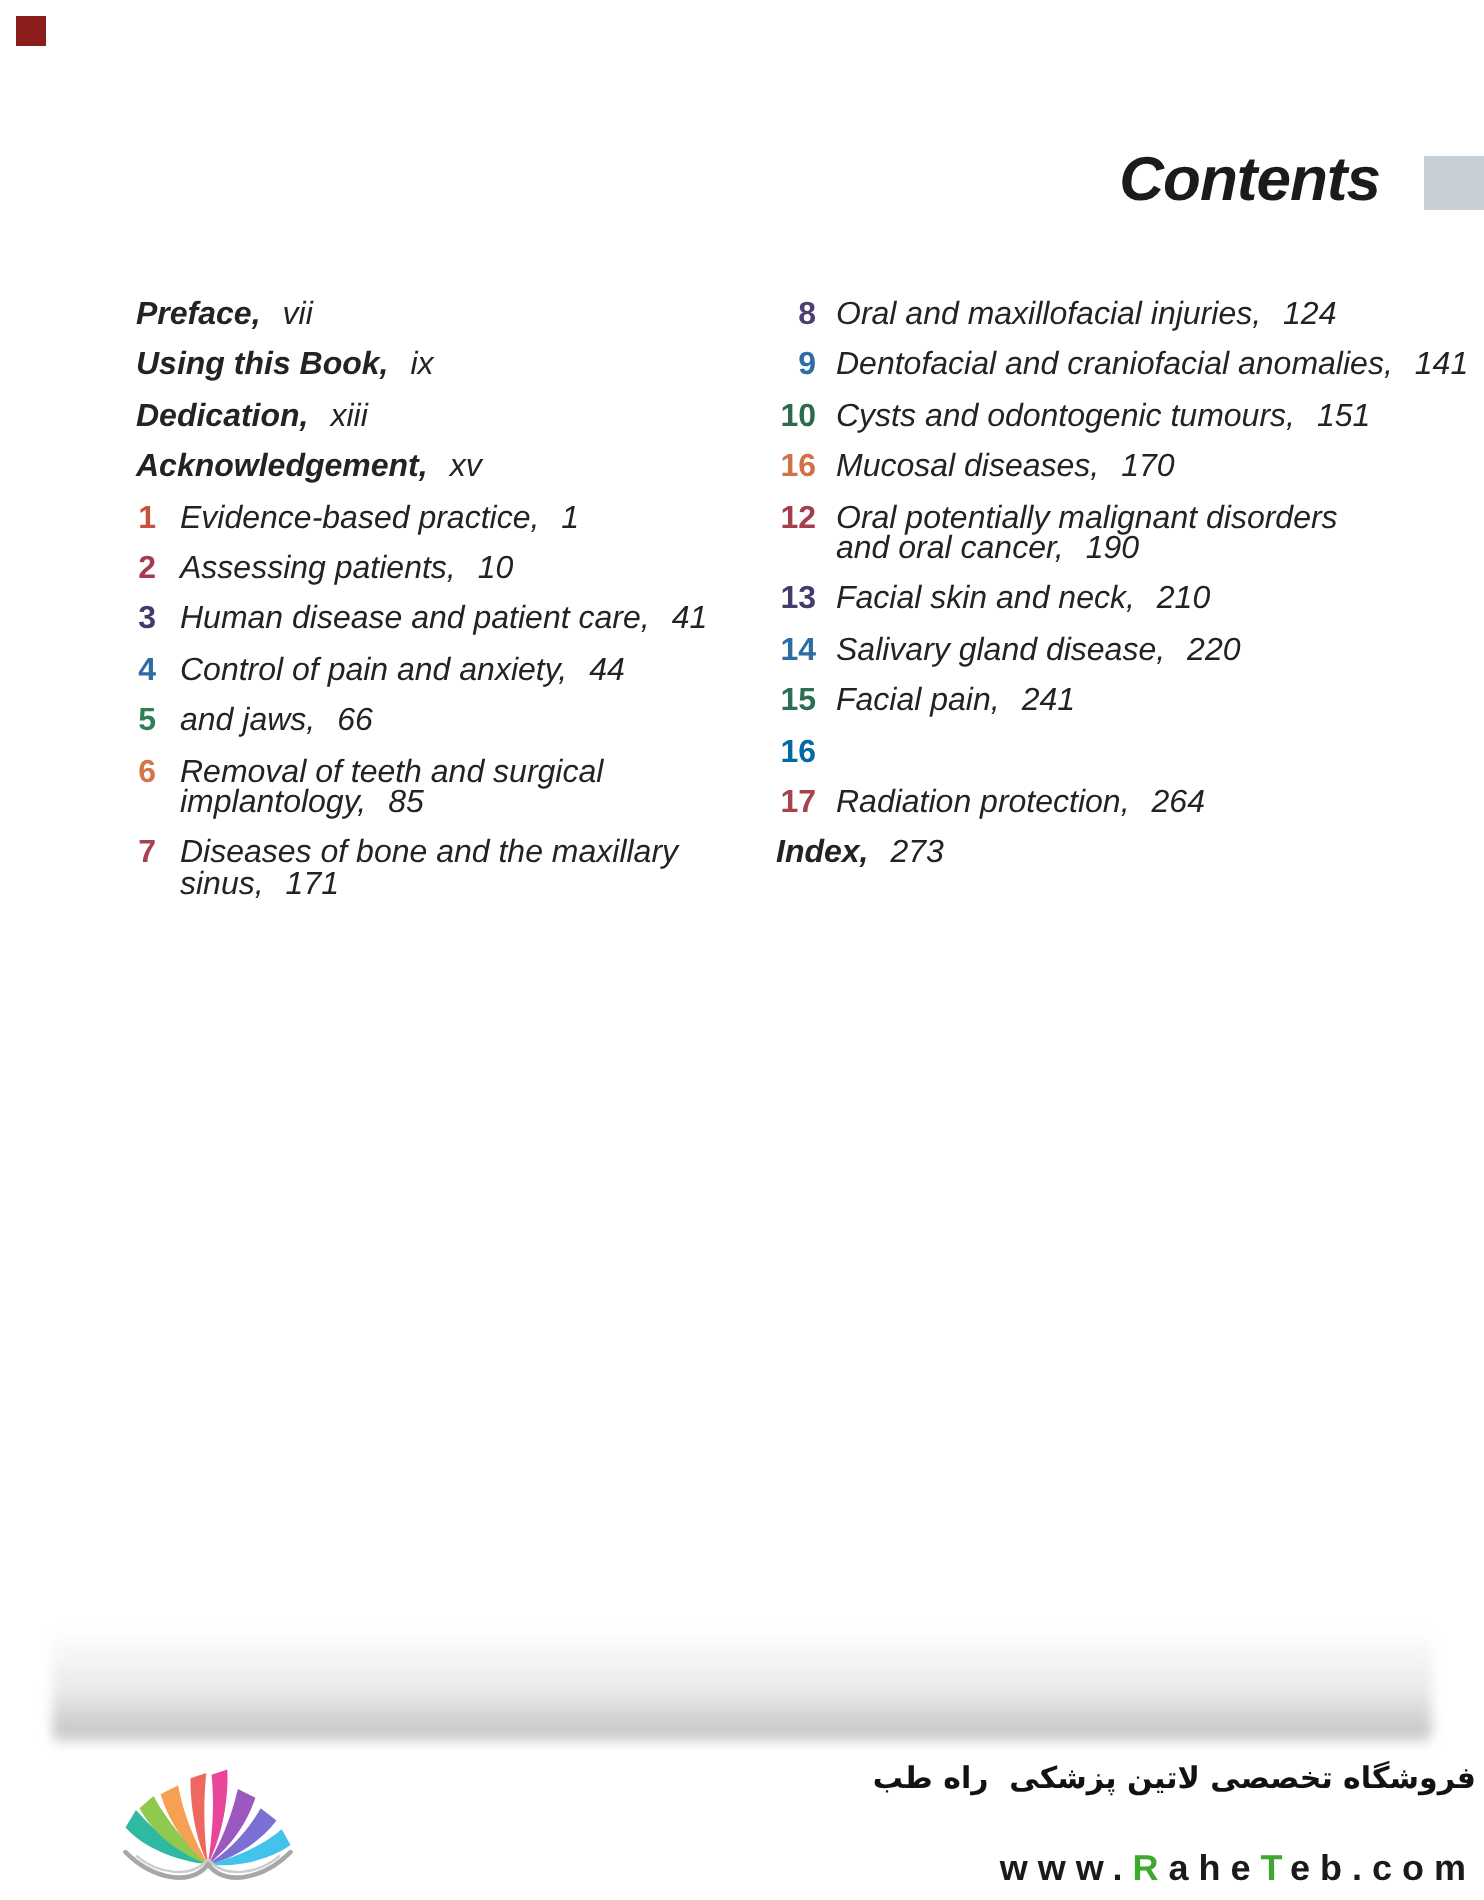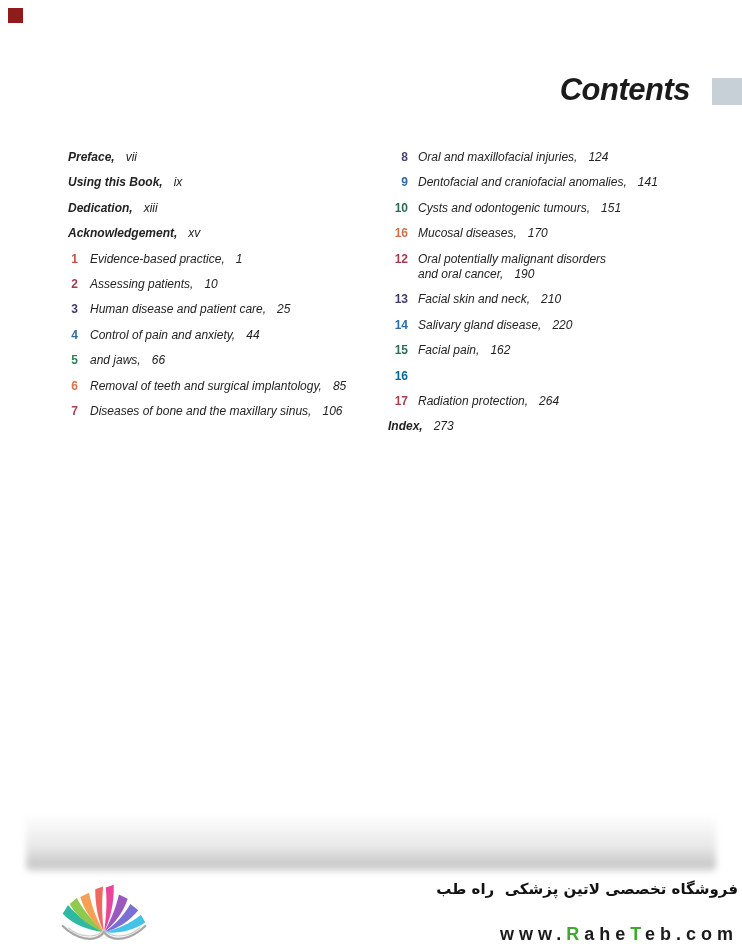--- a/index.html
+++ b/index.html
@@ -6,21 +6,21 @@
   .page {
     position:relative; width:742px; height:950px; background:#ffffff;
     font-family:"Liberation Sans", sans-serif; color:#232323; overflow:hidden;
   }
   .corner-marker { position:absolute; top:8px; left:8px; width:15px; height:15px; }
   .page-title {
     position:absolute; top:72px; right:52px; margin:0;
     font-size:31px; font-weight:700; font-style:italic; letter-spacing:-0.5px; color:#1b1b1b;
   }
   .header-tab { position:absolute; top:78px; right:0; width:30px; height:27px; }
-  .col { position:absolute; top:150px; font-size:12px; line-height:15.4px; }
+  .col { position:absolute; top:150px; font-size:16px; line-height:15.4px; }
   .col-left  { left:62px;  width:310px; }
   .col-right { left:382px; width:356px; }
   .fm-row { padding-left:6px; margin-bottom:10px; }
   .fm-label { font-weight:700; font-style:italic; }
   .ch-row { display:flex; margin-bottom:10px; }
   .ch-num { flex:none; text-align:right; font-weight:700; }
   .col-left  .ch-num { width:16px; margin-right:12px; }
   .col-right .ch-num { width:26px; margin-right:10px; }
   .ch-text { font-style:italic; }
   .page-num { font-style:italic; margin-left:11px; }
@@ -64,39 +64,39 @@
         <div class="ch-row">
           <span class="ch-num" style="color: rgb(199, 82, 66);">1</span>
           <div class="ch-text"><span>Evidence-based practice,</span><span class="page-num">1</span></div>
         </div>
         <div class="ch-row">
           <span class="ch-num" style="color: rgb(166, 59, 80);">2</span>
           <div class="ch-text"><span>Assessing patients,</span><span class="page-num">10</span></div>
         </div>
         <div class="ch-row">
           <span class="ch-num" style="color: rgb(67, 58, 107);">3</span>
-          <div class="ch-text"><span>Human disease and patient care,</span><span class="page-num">25</span></div>
+          <div class="ch-text"><span>Human disease and patient care,</span><span class="page-num">41</span></div>
         </div>
         <div class="ch-row">
           <span class="ch-num" style="color: rgb(46, 108, 165);">4</span>
           <div class="ch-text"><span>Control of pain and anxiety,</span><span class="page-num">44</span></div>
         </div>
         <div class="ch-row">
           <span class="ch-num" style="color: rgb(47, 127, 88);">5</span>
           <div class="ch-text">
             <div><span>and jaws,</span><span class="page-num">66</span></div>
           </div>
         </div>
         <div class="ch-row">
           <span class="ch-num" style="color: rgb(211, 118, 74);">6</span>
           <div class="ch-text"><span>Removal of teeth and surgical implantology,</span><span class="page-num">85</span></div>
         </div>
         <div class="ch-row">
           <span class="ch-num" style="color: rgb(168, 67, 77);">7</span>
-          <div class="ch-text"><span>Diseases of bone and the maxillary sinus,</span><span class="page-num">106</span></div>
+          <div class="ch-text"><span>Diseases of bone and the maxillary sinus,</span><span class="page-num">171</span></div>
         </div>
       </div>
   </div>
 
   <div class="col col-right">
     <div id="chapters-right">
         <div class="ch-row">
           <span class="ch-num" style="color: rgb(76, 63, 115);">8</span>
           <div class="ch-text"><span>Oral and maxillofacial injuries,</span><span class="page-num">124</span></div>
         </div>
@@ -122,21 +122,21 @@
         <div class="ch-row">
           <span class="ch-num" style="color: rgb(71, 58, 109);">13</span>
           <div class="ch-text"><span>Facial skin and neck,</span><span class="page-num">210</span></div>
         </div>
         <div class="ch-row">
           <span class="ch-num" style="color: rgb(46, 108, 165);">14</span>
           <div class="ch-text"><span>Salivary gland disease,</span><span class="page-num">220</span></div>
         </div>
         <div class="ch-row">
           <span class="ch-num" style="color: rgb(44, 111, 82);">15</span>
-          <div class="ch-text"><span>Facial pain,</span><span class="page-num">162</span></div>
+          <div class="ch-text"><span>Facial pain,</span><span class="page-num">241</span></div>
         </div>
         <div class="ch-row">
           <span class="ch-num" style="color: #0369a1;">16</span>
         </div>
         <div class="ch-row">
           <span class="ch-num" style="color: rgb(168, 65, 78);">17</span>
           <div class="ch-text"><span>Radiation protection,</span><span class="page-num">264</span></div>
         </div>
       </div>
     <div class="index-row">

